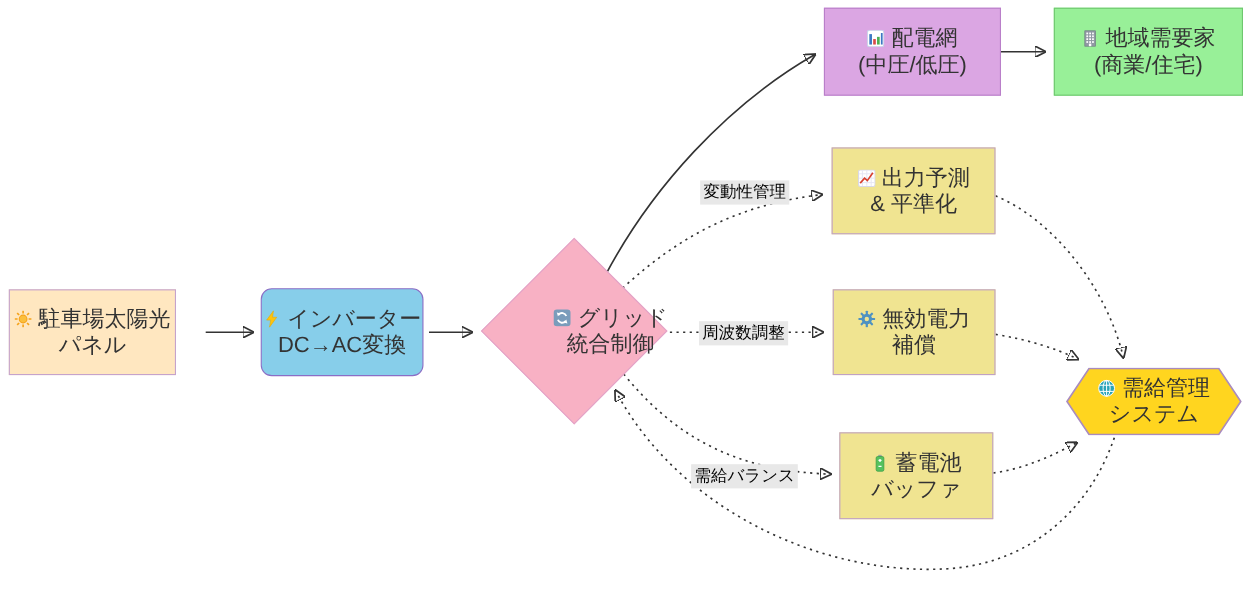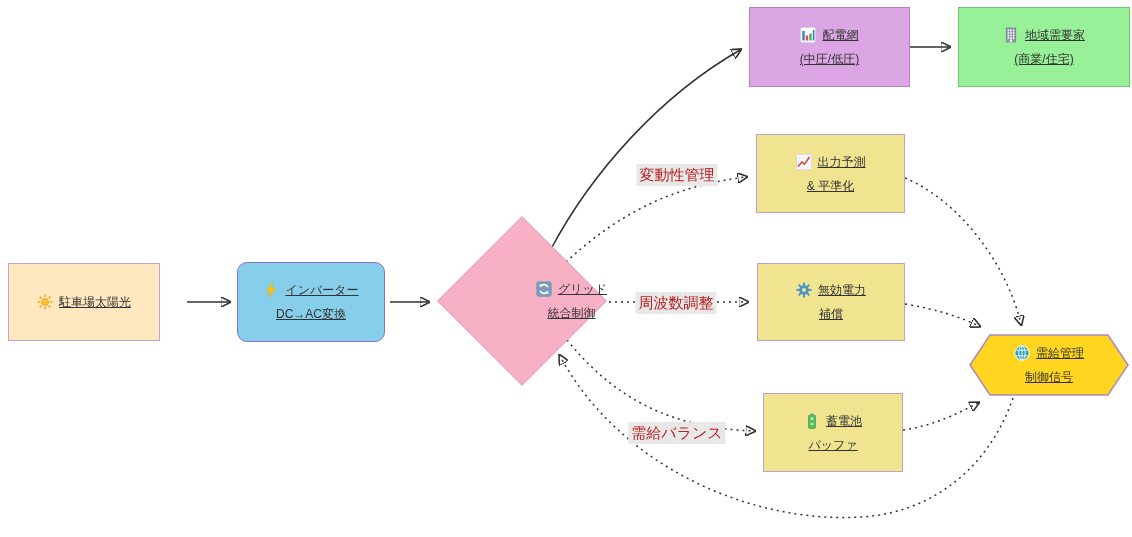--- a/index.html
+++ b/index.html
@@ -7,21 +7,21 @@
     position:relative;width:1132px;height:537px;background:#ffffff;overflow:hidden;
     font-family:"Liberation Sans","DejaVu Sans",sans-serif;color:#333333;
   }
   .edges{position:absolute;left:0;top:0;width:1132px;height:537px;}
   .edges path{fill:none;stroke:#333333;stroke-width:1.5;}
   .edges path.dot{stroke-dasharray:2 4;}
   .node{
     position:absolute;display:flex;align-items:center;justify-content:center;
     border:1.5px solid #999;box-sizing:border-box;text-align:center;
   }
-  .node-label{font-size:12px;line-height:24px;text-decoration:underline;}
+  .node-label{font-size:20px;line-height:24px;}
   .lrow{display:flex;align-items:center;justify-content:center;gap:6px;white-space:nowrap;}
   .icon{display:inline-flex;width:16px;height:16px;}
   .icon svg{display:block;width:16px;height:16px;}
   .rounded{border-radius:10px;}
   .diamond-wrap{position:absolute;}
   .diamond-shape{
     position:absolute;left:25px;top:25px;width:120px;height:120px;
     transform:rotate(45deg);border:1.5px solid;box-sizing:border-box;
   }
   .diamond-label{
@@ -30,21 +30,21 @@
   }
   .hex-wrap{position:absolute;}
   .hex-wrap .hex-svg{position:absolute;left:0;top:0;}
   .hex-label{
     position:absolute;left:0;top:0;width:100%;height:100%;
     display:flex;align-items:center;justify-content:center;text-align:center;
   }
   .edge-label{
     position:absolute;transform:translate(-50%,-50%);
     background:#e8e8e8;padding:1px 3px;font-size:15px;line-height:20px;
-    white-space:nowrap;color:#b91c1c;
+    white-space:nowrap;color:#000000;
   }
 </style>
 </head>
 <body>
 
 <div class="canvas">
 
   <svg class="edges">
     <defs>
       <marker id="arrow" viewBox="0 0 10 10" refX="8" refY="5" markerWidth="7" markerHeight="7" orient="auto-start-reverse">
@@ -77,20 +77,21 @@
                 <line x1="2.6" y1="2.6" x2="4.4" y2="4.4"></line>
                 <line x1="11.6" y1="11.6" x2="13.4" y2="13.4"></line>
                 <line x1="13.4" y1="2.6" x2="11.6" y2="4.4"></line>
                 <line x1="4.4" y1="11.6" x2="2.6" y2="13.4"></line>
               </g>
               <circle cx="8" cy="8" r="3.5" fill="#FBBF3C" stroke="#F5A31A"></circle>
             </svg>
         </span>
         <span>駐車場太陽光</span>
       </div>
+      <div>パネル</div>
     </div>
   </div>
 
   <div class="node rounded" style="left: 237px; top: 262px; width: 148px; height: 80px; background: rgb(135, 206, 234); border-color: rgb(139, 110, 197);">
     <div class="node-label">
       <div class="lrow">
         <span class="icon">
           <svg viewBox="0 0 16 16">
               <path d="M9.6,0.5 L3.4,9 L7.1,9 L6,15.5 L12.6,6.4 L8.8,6.4 Z" fill="#FFC40C" stroke="#E8A800" stroke-width="0.5"></path>
             </svg>
@@ -251,21 +252,21 @@
                   <circle cx="8" cy="8" r="7.2"></circle>
                   <ellipse cx="8" cy="8" rx="3.2" ry="7.2"></ellipse>
                   <line x1="8" y1="0.8" x2="8" y2="15.2"></line>
                   <line x1="1.4" y1="5.2" x2="14.6" y2="5.2"></line>
                   <line x1="1.4" y1="10.8" x2="14.6" y2="10.8"></line>
                 </g>
               </svg>
           </span>
           <span>需給管理</span>
         </div>
-        <div>制御信号</div>
+        <div>システム</div>
       </div>
     </div>
   </div>
 
   <div class="edge-label" style="left:677px;top:175px;">変動性管理</div>
   <div class="edge-label" style="left:676px;top:303px;text-align:center;">周波数調整</div>
   <div class="edge-label" style="left:677px;top:433px;">需給バランス</div>
   <div class="edge-label" style="left:832px;top:516px;margin-top:41px;">制御信号</div>
 
 </div>

